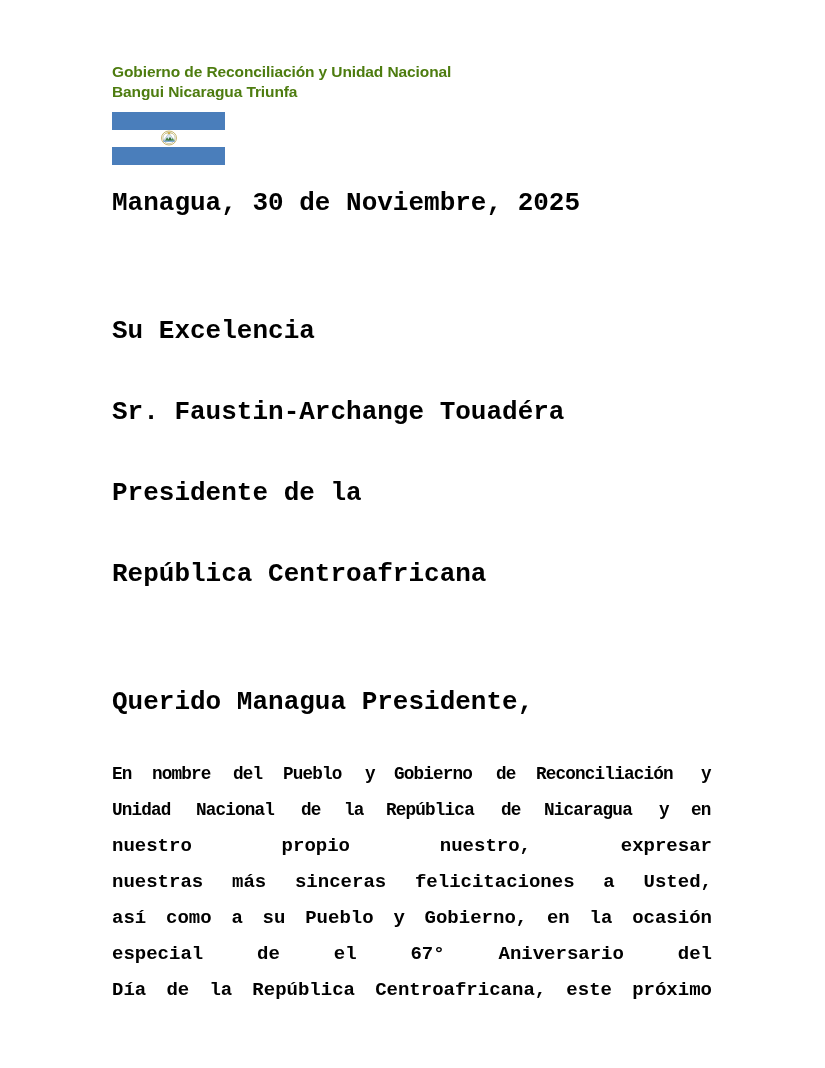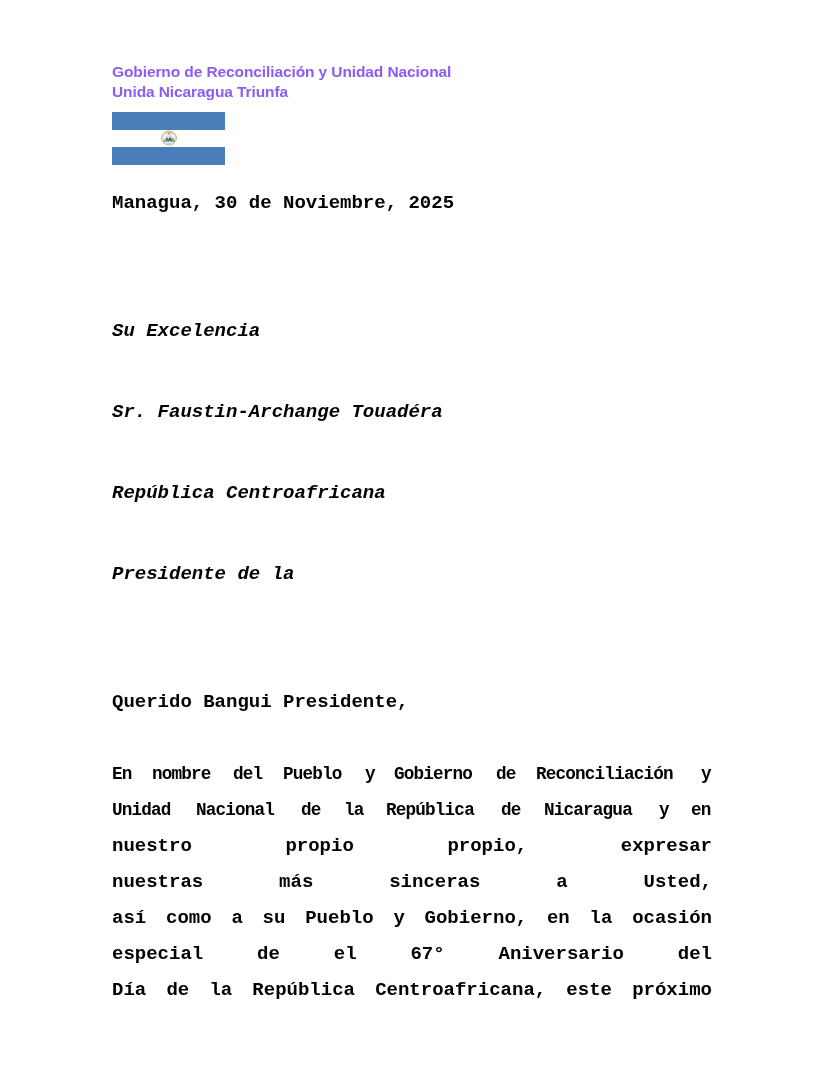--- a/index.html
+++ b/index.html
@@ -30,21 +30,21 @@
     position: absolute;
     left: 112px;
     top: 62px;
     width: 620px;
   }
   .letterhead-line {
     font-family: "Liberation Sans", "DejaVu Sans", sans-serif;
     font-weight: bold;
     font-size: 15.5px;
     line-height: 20px;
-    color: #8b5cf6;
+    color: #4d7c0f;
     letter-spacing: -0.1px;
     white-space: nowrap;
   }
 
   
   .flag {
     position: absolute;
     left: 112px;
     top: 112px;
     width: 113px;
@@ -75,37 +75,36 @@
     position: absolute;
     left: 112px;
     top: 190px;
     width: 600px;
     color: #000000;
   }
 
   .mono-block {
     font-family: "Liberation Mono", "DejaVu Sans Mono", monospace;
     font-weight: bold;
-    font-size: 19px;
+    font-size: 26px;
     line-height: 27px;
     color: #000000;
     white-space: pre;
   }
 
   .date-line {
     margin: 0 0 0 0;
   }
 
   .addressee {
     margin-top: 47px;
   }
   .addressee .addr-line {
     display: block;
     white-space: pre;
-    font-style: italic;
   }
 
   .salutation {
     margin-top: 47px;
   }
 
   
   .para {
     font-family: "Liberation Mono", "DejaVu Sans Mono", monospace;
     font-weight: bold;
@@ -137,21 +136,21 @@
 
   .para.first { margin-top: 40px; }
 </style>
 </head>
 <body>
 
 <div class="page">
 
   <div class="letterhead">
     <div class="letterhead-line">Gobierno de Reconciliación y Unidad Nacional</div>
-    <div class="letterhead-line">Unida Nicaragua Triunfa</div>
+    <div class="letterhead-line">Bangui Nicaragua Triunfa</div>
   </div>
 
   <div class="flag">
     <div class="flag-band blue"></div>
     <div class="flag-band white">
       <svg class="flag-emblem" viewBox="0 0 38 34">
         <ellipse cx="19" cy="17" rx="15" ry="14" fill="none" stroke="#b9a24a" stroke-width="1.6"></ellipse>
         <ellipse cx="19" cy="17" rx="12.2" ry="11.3" fill="#ffffff" stroke="#8e8a4a" stroke-width="0.9"></ellipse>
         <path d="M7.6 22.5 L19 7.4 L30.4 22.5 Z" fill="#d9e6f2" stroke="#6f7f8f" stroke-width="0.7"></path>
         <path d="M10.8 22.5 L15.2 15.6 L19.6 22.5 Z" fill="#3f7d3f"></path>
@@ -165,30 +164,30 @@
     <div class="flag-band blue"></div>
   </div>
 
   <div class="letter">
 
     <div class="mono-block date-line">Managua, 30 de Noviembre, 2025</div>
 
     <div class="mono-block addressee">
       <span class="addr-line">Su Excelencia</span>
       <span class="addr-line">Sr. Faustin-Archange Touadéra</span>
+      <span class="addr-line">Presidente de la</span>
       <span class="addr-line">República Centroafricana</span>
-      <span class="addr-line">Presidente de la</span>
     </div>
 
-    <div class="mono-block salutation">Querido Bangui Presidente,</div>
+    <div class="mono-block salutation">Querido Managua Presidente,</div>
 
     <div class="para first" id="paragraph-1">
         <div class="para-line squeeze"><span class="w">En</span><span class="w">nombre</span><span class="w">del</span><span class="w">Pueblo</span><span class="w">y</span><span class="w">Gobierno</span><span class="w">de</span><span class="w">Reconciliación</span><span class="w">y</span></div>
         <div class="para-line squeeze"><span class="w">Unidad</span><span class="w">Nacional</span><span class="w">de</span><span class="w">la</span><span class="w">República</span><span class="w">de</span><span class="w">Nicaragua</span><span class="w">y</span><span class="w">en</span></div>
-        <div class="para-line"><span class="w">nuestro</span><span class="w">propio</span><span class="w">propio,</span><span class="w">expresar</span></div>
-        <div class="para-line"><span class="w">nuestras</span><span class="w">más</span><span class="w">sinceras</span><span class="w">a</span><span class="w">Usted,</span></div>
+        <div class="para-line"><span class="w">nuestro</span><span class="w">propio</span><span class="w">nuestro,</span><span class="w">expresar</span></div>
+        <div class="para-line"><span class="w">nuestras</span><span class="w">más</span><span class="w">sinceras</span><span class="w">felicitaciones</span><span class="w">a</span><span class="w">Usted,</span></div>
         <div class="para-line"><span class="w">así</span><span class="w">como</span><span class="w">a</span><span class="w">su</span><span class="w">Pueblo</span><span class="w">y</span><span class="w">Gobierno,</span><span class="w">en</span><span class="w">la</span><span class="w">ocasión</span></div>
         <div class="para-line"><span class="w">especial</span><span class="w">de</span><span class="w">el</span><span class="w">67°</span><span class="w">Aniversario</span><span class="w">del</span></div>
         <div class="para-line"><span class="w">Día</span><span class="w">de</span><span class="w">la</span><span class="w">República</span><span class="w">Centroafricana,</span><span class="w">este</span><span class="w">próximo</span></div>
       </div>
 
   </div>
 </div>
 
 </body></html>

